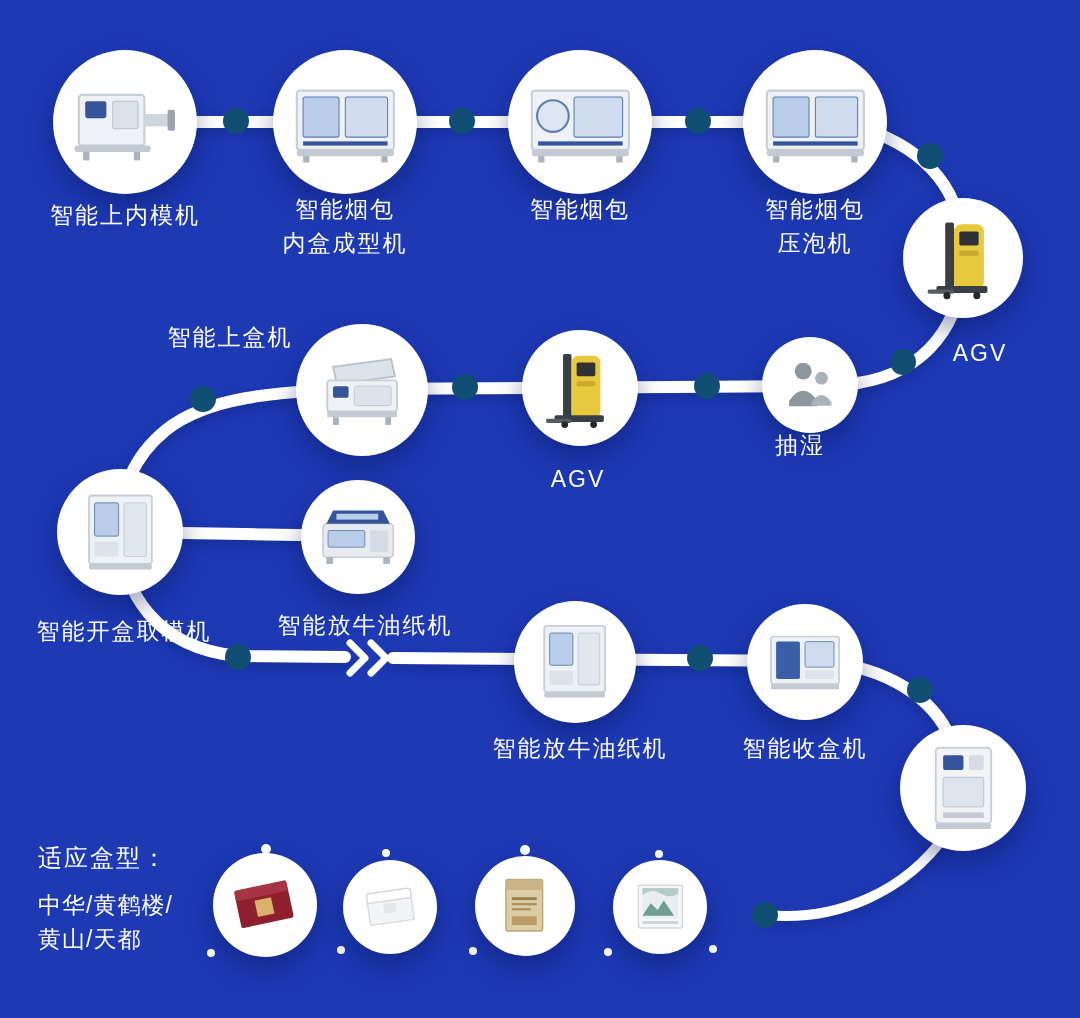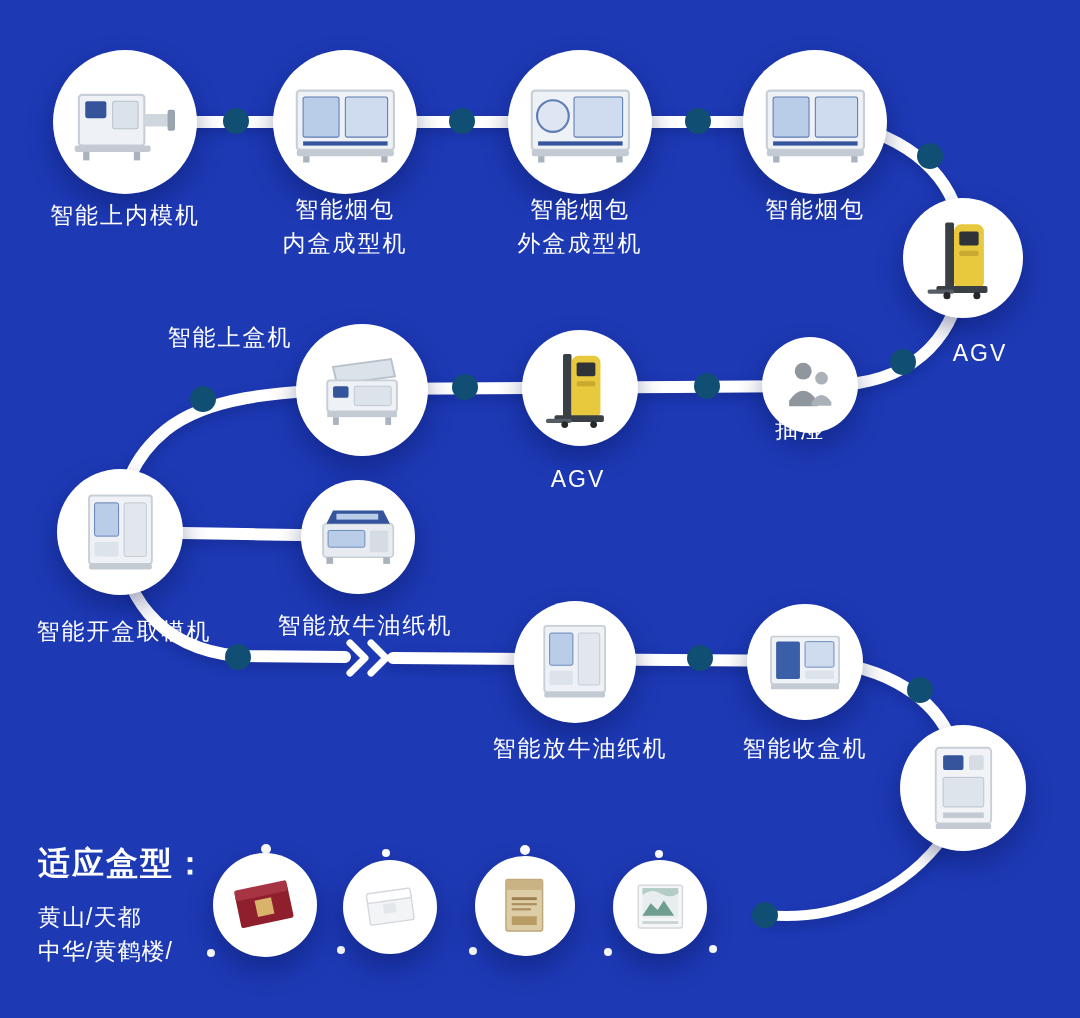--- a/index.html
+++ b/index.html
@@ -6,21 +6,21 @@
   body{font-family:"Liberation Sans","DejaVu Sans",sans-serif;background:#16248a;}
   .stage{position:relative;width:1080px;height:1018px;background:#1d39b4;overflow:hidden;}
   .paths{position:absolute;left:0;top:0;z-index:1;}
   .circle{position:absolute;background:#ffffff;border-radius:50%;z-index:2;
           box-shadow:0 12px 26px rgba(5,15,75,.38);
           display:flex;align-items:center;justify-content:center;}
   .circle svg{width:88%;height:88%;}
   .label{position:absolute;z-index:3;color:#ffffff;font-size:23px;letter-spacing:2px;
          text-align:center;line-height:34px;font-weight:500;}
   .boxtypes{position:absolute;z-index:3;color:#ffffff;}
-  .boxtypes .title{font-size:32px;font-weight:bold;letter-spacing:2px;}
+  .boxtypes .title{font-size:24px;font-weight:normal;letter-spacing:2px;}
   .boxtypes .types{font-size:23px;line-height:34px;letter-spacing:1px;margin-top:14px;}
   .flowline{stroke:#ffffff;stroke-width:12;fill:none;stroke-linecap:round;}
   .thinline{stroke:#ffffff;stroke-width:10;fill:none;stroke-linecap:round;}
   .chevron{stroke:#ffffff;stroke-width:7;fill:none;stroke-linecap:round;stroke-linejoin:round;}
 </style>
 </head>
 <body>
 
 <div class="stage">
 
@@ -273,29 +273,29 @@
 
   <div class="label" style="left:25px;top:198px;width:200px">
     <div>智能上内模机</div>
   </div>
   <div class="label" style="left:245px;top:192px;width:200px">
     <div>智能烟包</div>
     <div>内盒成型机</div>
   </div>
   <div class="label" style="left:480px;top:192px;width:200px">
     <div>智能烟包</div>
-    <div>外盒成型机</div>
   </div>
   <div class="label" style="left:715px;top:192px;width:200px">
     <div>智能烟包</div>
+    <div>压泡机</div>
   </div>
   <div class="label" style="left:925px;top:336px;width:110px">
     <div>AGV</div>
   </div>
-  <div class="label" style="left:750px;top:412px;width:100px">
+  <div class="label" style="left:750px;top:428px;width:100px">
     <div>抽湿</div>
   </div>
   <div class="label" style="left:528px;top:462px;width:100px">
     <div>AGV</div>
   </div>
   <div class="label" style="left:130px;top:320px;width:200px">
     <div>智能上盒机</div>
   </div>
   <div class="label" style="left:14px;top:614px;width:220px">
     <div>智能开盒取模机</div>
@@ -306,18 +306,18 @@
   <div class="label" style="left:705px;top:731px;width:200px">
     <div>智能收盒机</div>
   </div>
   <div class="label" style="left:470px;top:731px;width:220px">
     <div>智能放牛油纸机</div>
   </div>
 
   <div class="boxtypes" style="left:38px;top:842px">
     <div class="title">适应盒型：</div>
     <div class="types">
+      <div>中华/黄鹤楼/</div>
       <div>黄山/天都</div>
-      <div>中华/黄鹤楼/</div>
     </div>
   </div>
 
 </div>
 
 </body></html>

